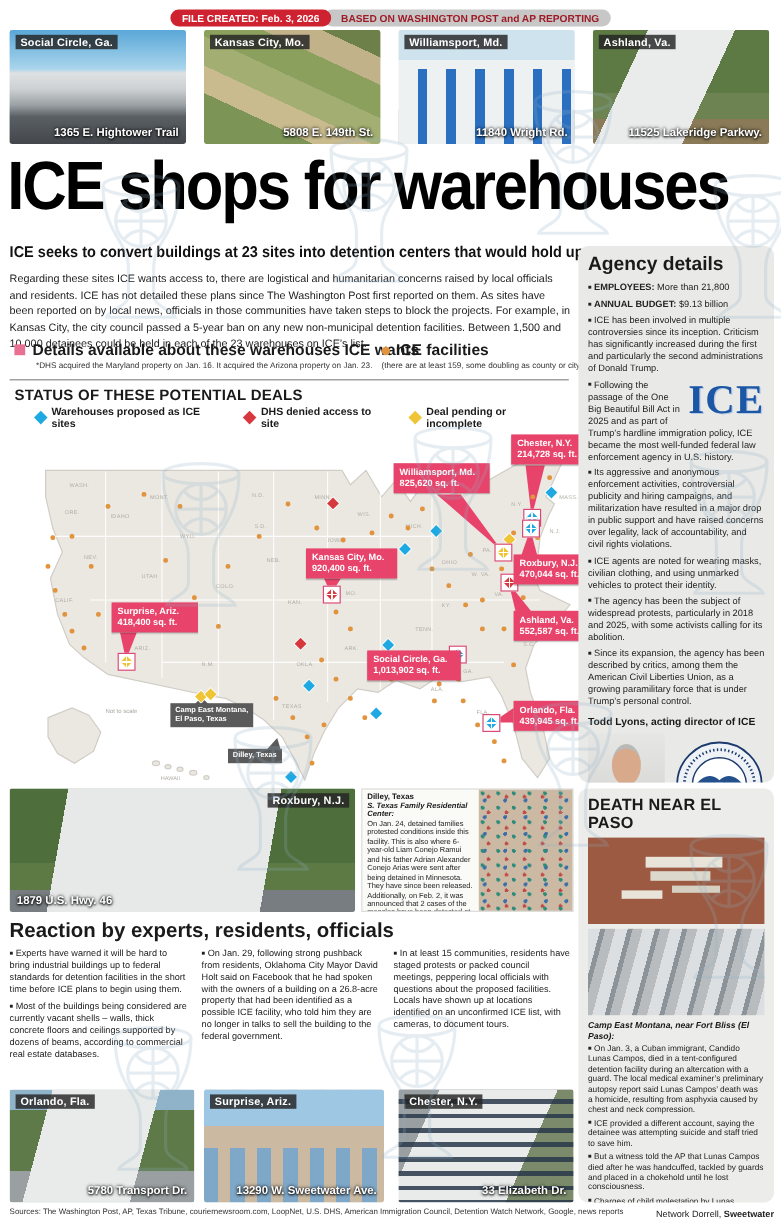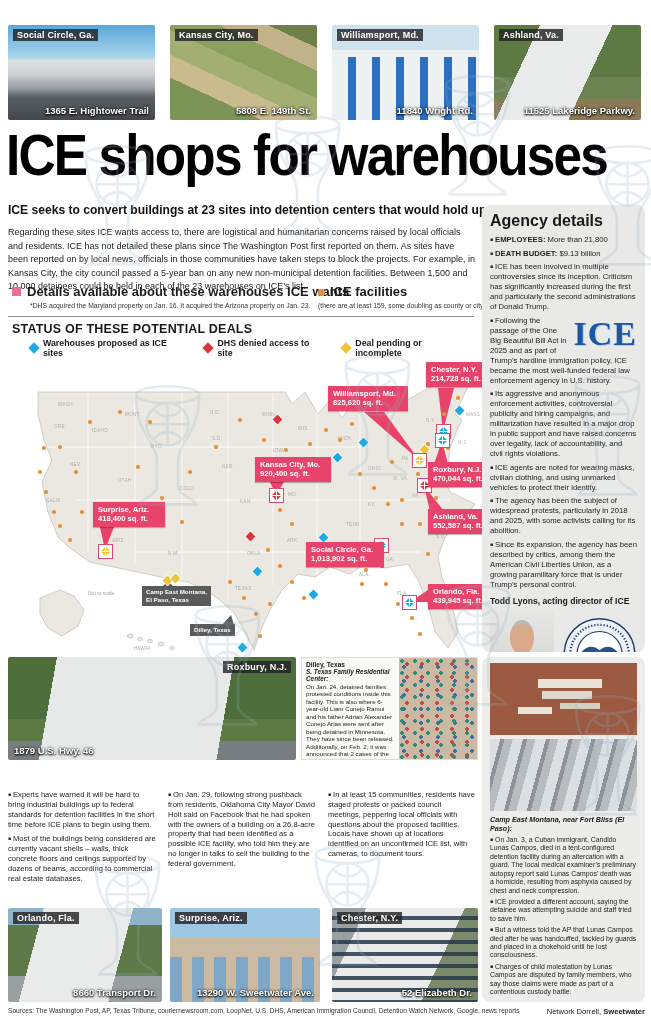--- a/index.html
+++ b/index.html
@@ -133,20 +133,23 @@
     <symbol id="wm-sym" viewBox="0 0 90 130">
       <g fill="none" stroke="#8fb0c6" stroke-width="2.5">
         <ellipse cx="45" cy="14" rx="30" ry="8"></ellipse>
         <path d="M15,14 C15,52 35,58 35,78 L35,100 C35,110 20,112 18,118 L72,118 C70,112 55,110 55,100 L55,78 C55,58 75,52 75,14"></path>
         <circle cx="45" cy="42" r="20"></circle>
         <path d="M25,42 h40 M45,22 v40 M31,27 c8,10 20,10 28,0 M31,57 c8,-10 20,-10 28,0"></path>
       </g>
     </symbol>
   </svg>
 
+  <div id="topbar">
+    <span class="pill pill-red">FILE CREATED: Feb. 3, 2026</span><span class="pill pill-gray">BASED ON WASHINGTON POST and AP REPORTING</span>
+  </div>
 
   <div id="top-photos">
       <div class="photo-card photo-social" style="left: 8px; top: 25px; width: 147px; height: 95px; position: absolute;">
         <span class="tag">Social Circle, Ga.</span>
         <span class="addr">1365 E. Hightower Trail</span>
       </div>
       <div class="photo-card photo-kc" style="left: 170px; top: 25px; width: 147px; height: 95px; position: absolute;">
         <span class="tag">Kansas City, Mo.</span>
         <span class="addr">5808 E. 149th St.</span>
       </div>
@@ -404,21 +407,21 @@
         </div>
       </div>
     <div id="nts">Not to scale</div>
     <div id="hawaii-lab">HAWAII</div>
   </div>
 
   <div id="sidebar">
     <div id="agency-title">Agency details</div>
     <div id="agency-bullets">
         <p class="ab"><span class="blt" style="font-size: 5px; vertical-align: 1px;">■</span><span class="lead">EMPLOYEES:</span> More than 21,800</p>
-        <p class="ab"><span class="blt" style="font-size: 5px; vertical-align: 1px;">■</span><span class="lead">DEATH BUDGET:</span> $9.13 billion</p>
+        <p class="ab"><span class="blt" style="font-size: 5px; vertical-align: 1px;">■</span><span class="lead">ANNUAL BUDGET:</span> $9.13 billion</p>
         <p class="ab"><span class="blt" style="font-size: 5px; vertical-align: 1px;">■</span>ICE has been involved in multiple controversies since its inception. Criticism has significantly increased during the first and particularly the second administrations of Donald Trump.</p>
         <p class="ab"><span class="ice-logo">ICE</span><span class="blt" style="font-size: 5px; vertical-align: 1px;">■</span>Following the passage of the One Big Beautiful Bill Act in 2025 and as part of Trump’s hardline immigration policy, ICE became the most well-funded federal law enforcement agency in U.S. history.</p>
         <p class="ab"><span class="blt" style="font-size: 5px; vertical-align: 1px;">■</span>Its aggressive and anonymous enforcement activities, controversial publicity and hiring campaigns, and militarization have resulted in a major drop in public support and have raised concerns over legality, lack of accountability, and civil rights violations.</p>
         <p class="ab"><span class="blt" style="font-size: 5px; vertical-align: 1px;">■</span>ICE agents are noted for wearing masks, civilian clothing, and using unmarked vehicles to protect their identity.</p>
         <p class="ab"><span class="blt" style="font-size: 5px; vertical-align: 1px;">■</span>The agency has been the subject of widespread protests, particularly in 2018 and 2025, with some activists calling for its abolition.</p>
         <p class="ab"><span class="blt" style="font-size: 5px; vertical-align: 1px;">■</span>Since its expansion, the agency has been described by critics, among them the American Civil Liberties Union, as a growing paramilitary force that is under Trump’s personal control.</p>
       </div>
     <div id="director">Todd Lyons, acting director of ICE</div>
     <div id="sb-photos">
       <div class="portrait">
@@ -443,51 +446,53 @@
 
   <div id="dilley">
     <div id="dilley-text">
       <div id="dilley-city">Dilley, Texas</div>
       <div id="dilley-fac">S. Texas Family Residential Center:</div>
       <div id="dilley-body">On Jan. 24, detained families protested conditions inside this facility. This is also where 6-year-old Liam Conejo Ramui and his father Adrian Alexander Conejo Arias were sent after being detained in Minnesota. They have since been released. Additionally, on Feb. 2, it was announced that 2 cases of the measles have been detected at the Dilley facility.</div>
     </div>
     <div id="dilley-photo" class="photo-dilley"></div>
   </div>
 
+  <div id="reaction-title">Reaction by experts, residents, officials</div>
   <div id="reaction-cols">
       <p class="rb"><span class="blt" style="font-size: 5px; vertical-align: 1px;">■</span>Experts have warned it will be hard to bring industrial buildings up to federal standards for detention facilities in the short time before ICE plans to begin using them.</p>
       <p class="rb"><span class="blt" style="font-size: 5px; vertical-align: 1px;">■</span>Most of the buildings being considered are currently vacant shells – walls, thick concrete floors and ceilings supported by dozens of beams, according to commercial real estate databases.</p>
       <p class="rb"><span class="blt" style="font-size: 5px; vertical-align: 1px;">■</span>On Jan. 29, following strong pushback from residents, Oklahoma City Mayor David Holt said on Facebook that he had spoken with the owners of a building on a 26.8-acre property that had been identified as a possible ICE facility, who told him they are no longer in talks to sell the building to the federal government.</p>
       <p class="rb"><span class="blt" style="font-size: 5px; vertical-align: 1px;">■</span>In at least 15 communities, residents have staged protests or packed council meetings, peppering local officials with questions about the proposed facilities. Locals have shown up at locations identified on an unconfirmed ICE list, with cameras, to document tours.</p>
     </div>
 
   <div id="death">
+    <div id="death-title">DEATH NEAR EL PASO</div>
     <div class="dphoto photo-satellite"></div>
     <div class="dphoto photo-tents"></div>
     <div id="death-sub">Camp East Montana, near Fort Bliss (El Paso):</div>
     <div id="death-bullets">
         <p class="db"><span class="blt" style="font-size: 5px; vertical-align: 1px;">■</span>On Jan. 3, a Cuban immigrant, Candido Lunas Campos, died in a tent-configured detention facility during an altercation with a guard. The local medical examiner’s preliminary autopsy report said Lunas Campos’ death was a homicide, resulting from asphyxia caused by chest and neck compression.</p>
         <p class="db"><span class="blt" style="font-size: 5px; vertical-align: 1px;">■</span>ICE provided a different account, saying the detainee was attempting suicide and staff tried to save him.</p>
         <p class="db"><span class="blt" style="font-size: 5px; vertical-align: 1px;">■</span>But a witness told the AP that Lunas Campos died after he was handcuffed, tackled by guards and placed in a chokehold until he lost consciousness.</p>
         <p class="db"><span class="blt" style="font-size: 5px; vertical-align: 1px;">■</span>Charges of child molestation by Lunas Campos are disputed by family members, who say those claims were made as part of a contentious custody battle.</p>
       </div>
   </div>
 
   <div id="bottom-photos">
       <div class="photo-card photo-orlando" style="left: 8px; top: 908px; width: 154px; height: 94px; position: absolute;">
         <span class="tag">Orlando, Fla.</span>
-        <span class="addr">8660 Transport Dr.</span>
+        <span class="addr">5780 Transport Dr.</span>
       </div>
       <div class="photo-card photo-surprise" style="left: 170px; top: 908px; width: 150px; height: 94px; position: absolute;">
         <span class="tag">Surprise, Ariz.</span>
         <span class="addr">13290 W. Sweetwater Ave.</span>
       </div>
       <div class="photo-card photo-chester" style="left: 332px; top: 908px; width: 146px; height: 94px; position: absolute;">
         <span class="tag">Chester, N.Y.</span>
-        <span class="addr">52 Elizabeth Dr.</span>
+        <span class="addr">33 Elizabeth Dr.</span>
       </div>
     </div>
 
   <div id="sources">Sources: The Washington Post, AP, Texas Tribune, couriernewsroom.com, LoopNet, U.S. DHS, American Immigration Council, Detention Watch Network, Google, news reports</div>
   <div id="credit"><span>Network Dorrell, </span><b>Sweetwater</b></div>
 
   <div id="wm-layer">
       <svg class="wm" width="95" height="137" style="left: 70px; top: 140px;">
         <use href="#wm-sym"></use>
       </svg>

